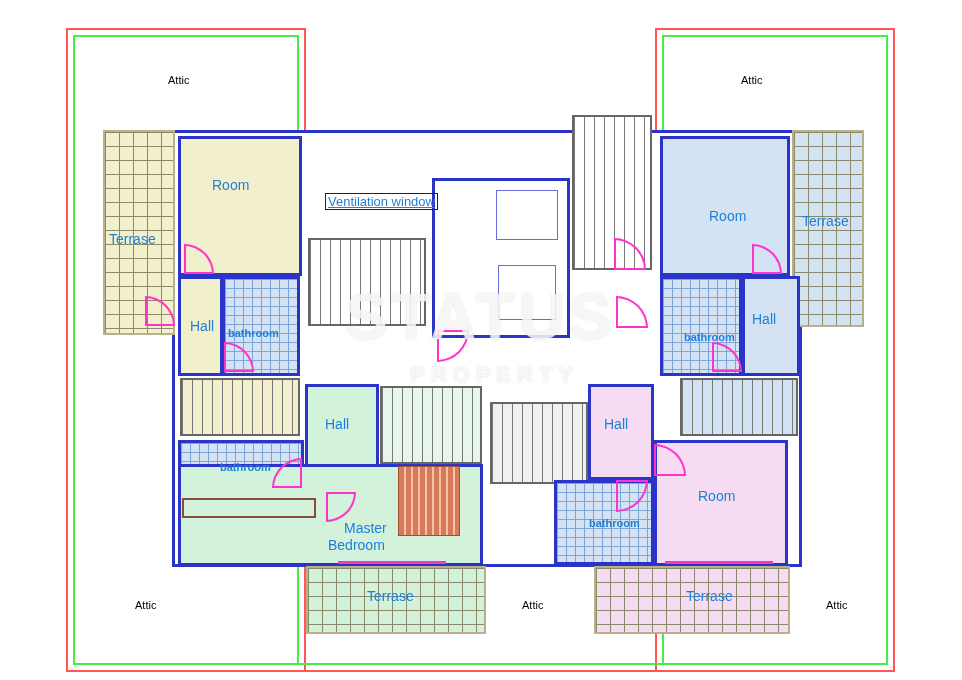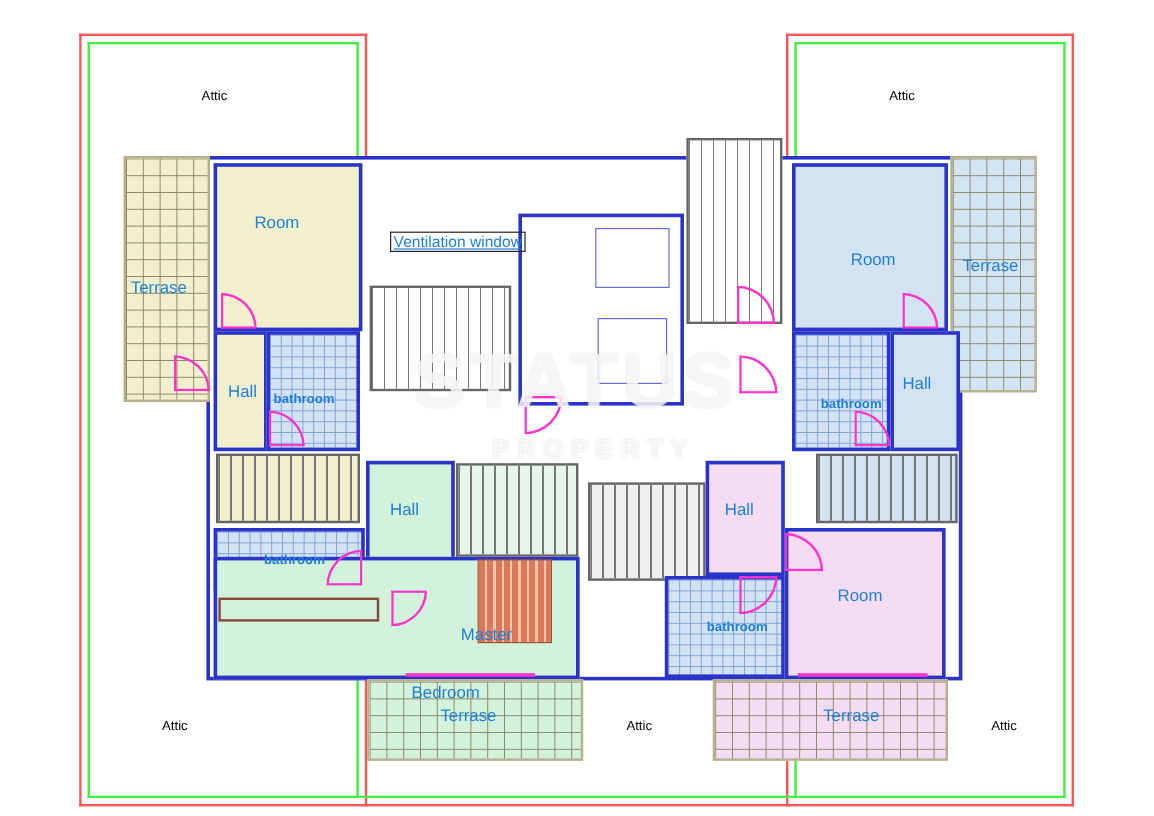--- a/index.html
+++ b/index.html
@@ -84,22 +84,22 @@
 <div class="lbl" style="left:190px;top:318px;">Hall</div>
 <div class="lbl small" style="left:228px;top:327px;">bathroom</div>
 
 <div class="lbl" style="left:709px;top:208px;">Room</div>
 <div class="lbl" style="left:802px;top:213px;">Terrase</div>
 <div class="lbl" style="left:752px;top:311px;">Hall</div>
 <div class="lbl small" style="left:684px;top:331px;">bathroom</div>
 
 <div class="lbl" style="left:325px;top:416px;">Hall</div>
 <div class="lbl small" style="left:220px;top:461px;">bathroom</div>
-<div class="lbl" style="left:344px;top:520px;margin-left:40px;">Master</div>
-<div class="lbl" style="left:343px;top:537px;margin-top:32px;">Bedroom</div>
+<div class="lbl" style="left:344px;top:520px;">Master</div>
+<div class="lbl" style="left:328px;top:537px;">Bedroom</div>
 <div class="lbl" style="left:367px;top:588px;">Terrase</div>
 
 <div class="lbl" style="left:604px;top:416px;">Hall</div>
 <div class="lbl small" style="left:589px;top:517px;">bathroom</div>
 <div class="lbl" style="left:698px;top:488px;">Room</div>
 <div class="lbl" style="left:686px;top:588px;">Terrase</div>
 
 <div class="lbl" style="left:325px;top:149px;font-size:13px;text-decoration:underline;border:1px solid #222;padding:0 2px;margin-top:44px;">Ventilation window</div>
 
 <div class="watermark" style="left:345px;top:280px;font-size:64px;">STATUS</div>

